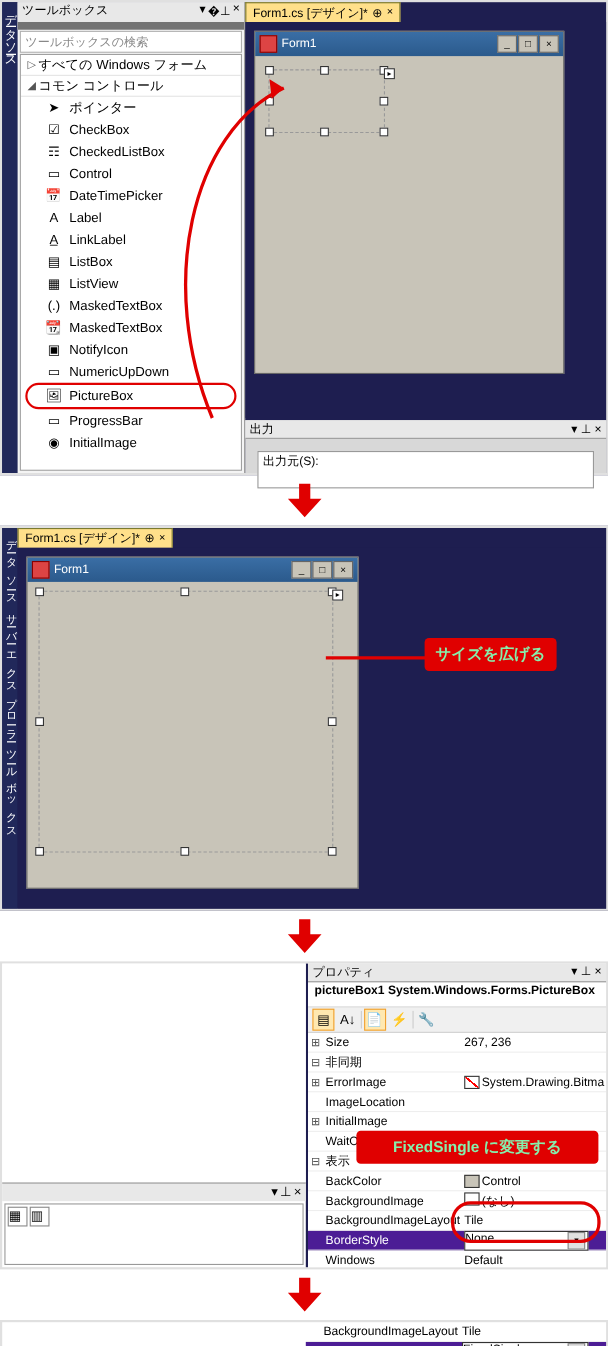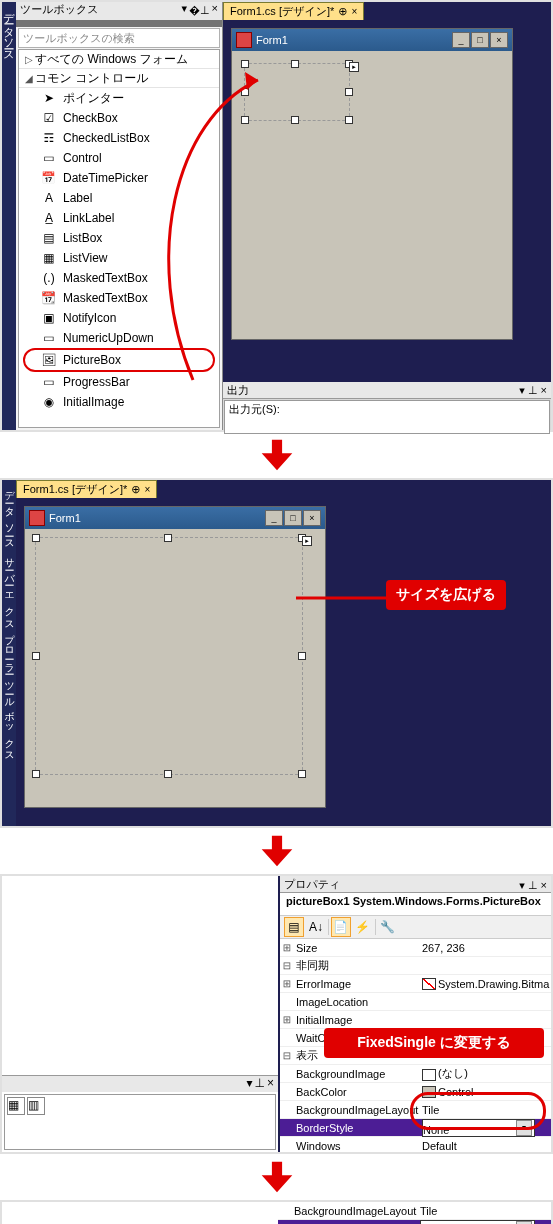--- a/index.html
+++ b/index.html
@@ -24,49 +24,49 @@
   .design-surface{flex:1;background:#1e1e50;padding:8px;position:relative}
   .form-win{background:#c8c4b8;border:1px solid #666;width:280px;height:310px;position:relative}
   .form-titlebar{height:22px;background:linear-gradient(#3a6ea5,#2b5a8c);color:#fff;display:flex;align-items:center;padding:0 4px;font-size:11px}
   .form-titlebar .wicons{margin-left:auto;display:flex;gap:1px}
   .win-btn{width:16px;height:14px;background:#c8c4b8;border:1px solid #666;font-size:9px;display:flex;align-items:center;justify-content:center;color:#000}
   .picbox{position:absolute;border:1px dashed #999;background:#c8c4b8}
   .handle{position:absolute;width:6px;height:6px;background:#fff;border:1px solid #333}
   .arrow-curve{position:absolute;pointer-events:none}
   .out-panel{height:48px;background:#d8d8d8;border-top:2px solid #1e1e50}
   .out-title{background:#e8e8e8;height:16px;padding:0 4px;font-size:11px;border-bottom:1px solid #999;display:flex;align-items:center}
-  .out-body{background:#fff;height:30px;border:1px solid #999;margin:1px;padding:1px 4px;font-size:11px}
+  .out-body{background:#fff;height:30px;border:1px solid #999;margin:11px;padding:1px 4px;font-size:11px}
   
   .big-arrow{display:flex;justify-content:center;margin:6px 0}
   .big-arrow svg{width:34px;height:34px}
   
   .panel2{height:350px;display:flex;background:#1e1e50}
   .sidetab2{width:14px;background:#21285a;color:#fff;writing-mode:vertical-rl;font-size:10px;padding-top:4px;letter-spacing:2px}
   .p2-main{flex:1;display:flex;flex-direction:column}
   .p2-surface{flex:1;background:#1e1e50;padding:8px;position:relative}
-  .callout{position:absolute;background:#e00000;color:#ffffff;font-weight:bold;padding:6px 10px;border-radius:4px;font-size:14px}
+  .callout{position:absolute;background:#e00000;color:#86efac;font-weight:bold;padding:6px 10px;border-radius:4px;font-size:14px}
   .callout-line{position:absolute;pointer-events:none}
   
   .panel3{height:280px;display:flex}
   .p3-left{width:276px;border-right:2px solid #1e1e50;display:flex;flex-direction:column}
   .p3-left-top{flex:1;background:#fff}
   .p3-left-bar{height:16px;background:#e8e8e8;border-top:1px solid #999;display:flex;justify-content:flex-end;padding:0 4px;gap:2px}
   .p3-left-body{height:50px;background:#fff;border:1px solid #999;margin:2px;padding:2px}
   .p3-left-body .tiny-ico{display:flex;gap:2px}
   .p3-right{flex:1;display:flex;flex-direction:column;position:relative}
-  .prop-title{height:16px;background:#e8e8e8;border-bottom:1px solid #999;display:flex;align-items:flex-end;padding:0 4px;font-size:11px}
+  .prop-title{height:16px;background:#e8e8e8;border-bottom:1px solid #999;display:flex;align-items:flex-start;padding:0 4px;font-size:11px}
   .prop-sel{height:18px;padding:2px 6px;font-size:11px;border-bottom:1px solid #ccc}
   .prop-toolbar{height:22px;background:#f0f0f0;border-bottom:1px solid #ccc;display:flex;align-items:center;gap:2px;padding:0 4px}
   .prop-toolbar .tbtn{width:18px;height:18px;border:1px solid transparent;display:flex;align-items:center;justify-content:center}
   .prop-toolbar .tbtn.active{border:1px solid #f0a030;background:#ffe8b0}
   .prop-grid{flex:1;background:#fff;font-size:11px;overflow:hidden}
   .prow{display:flex;height:17px;align-items:center;border-bottom:1px solid #eee}
   .prow .exp{width:14px;text-align:center;font-size:10px;color:#555}
   .prow .pname{width:126px;padding-left:2px}
-  .prow .pval{flex:1;display:flex;align-items:flex-end;gap:2px}
+  .prow .pval{flex:1;display:flex;align-items:flex-start;gap:2px}
   .prow.cat .pname{font-weight:normal}
   .prow.sel{background:#4c1d95;color:#fff}
   .prow.sel .pval{background:#fff;color:#000;border:1px solid #333;margin-right:16px}
   .dd-btn{width:14px;height:14px;background:#e0e0e0;border:1px solid #888;font-size:8px;display:flex;align-items:center;justify-content:center;margin-left:auto;margin-right:2px}
   .swatch{width:12px;height:10px;border:1px solid #333;background:#c8c4b8}
   .swatch.x{background:#fff;position:relative}
   .swatch.x::after{content:'';position:absolute;inset:0;background:linear-gradient(to top right,transparent 45%,red 45%,red 55%,transparent 55%)}
   .red-oval{position:absolute;border:3px solid #e00000;border-radius:18px;pointer-events:none}
   
   .panel4{height:58px}
@@ -351,32 +351,32 @@
         </div>
         <div class="prow cat">
           <span class="exp">⊟</span>
           <span class="pname">表示</span>
           <span class="pval">
             <span></span>
           </span>
         </div>
         <div class="prow">
           <span class="exp"></span>
+          <span class="pname">BackColor</span>
+          <span class="pval">
+            <span class="swatch"></span>
+            <span>Control</span>
+          </span>
+        </div>
+        <div class="prow">
+          <span class="exp"></span>
           <span class="pname">BackgroundImage</span>
           <span class="pval">
             <span class="swatch" style="background:#fff"></span>
             <span>(なし)</span>
-          </span>
-        </div>
-        <div class="prow">
-          <span class="exp"></span>
-          <span class="pname">BackColor</span>
-          <span class="pval">
-            <span class="swatch"></span>
-            <span>Control</span>
           </span>
         </div>
         <div class="prow">
           <span class="exp"></span>
           <span class="pname">BackgroundImageLayout</span>
           <span class="pval">
             <span>Tile</span>
           </span>
         </div>
         <div class="prow sel">

